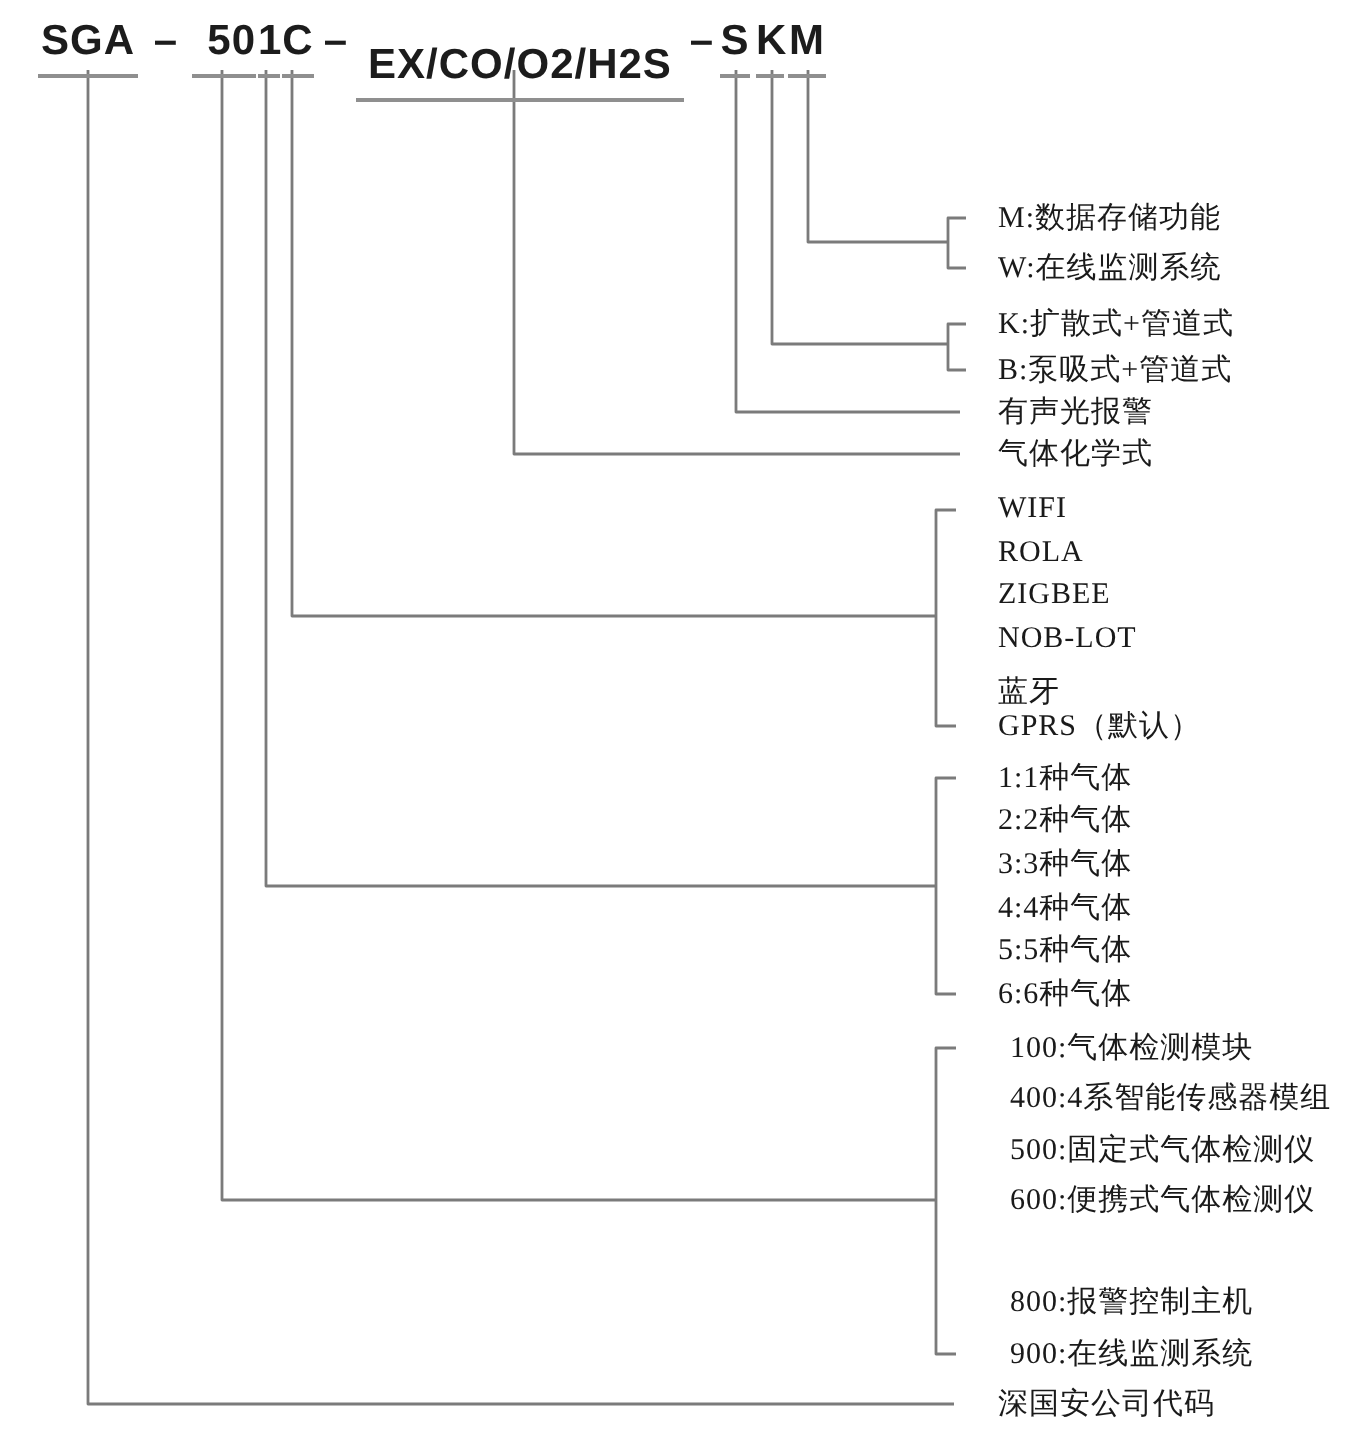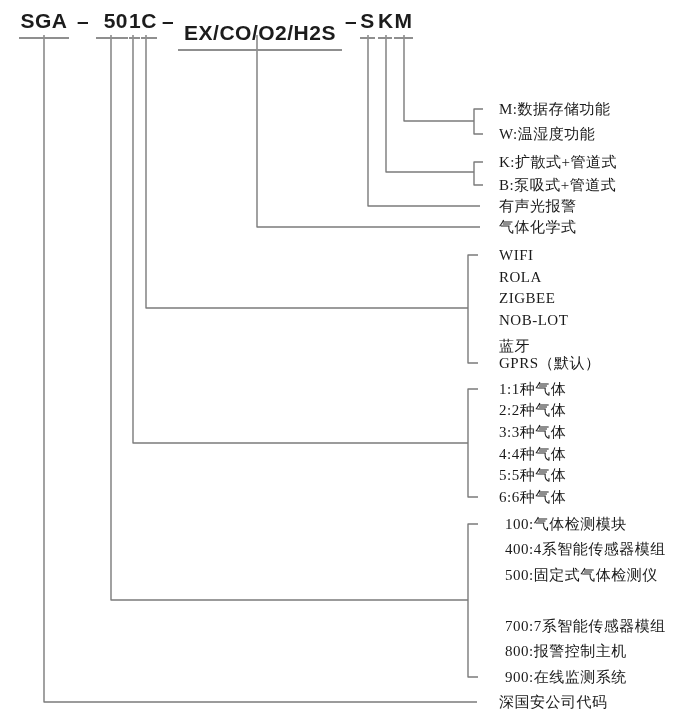--- a/index.html
+++ b/index.html
@@ -83,21 +83,21 @@
     <span id="seg-c" class="seg u">C</span>
     <span id="dash2" class="seg">–</span>
     <span id="seg-gas" class="seg u">EX/CO/O2/H2S</span>
     <span id="dash3" class="seg">–</span>
     <span id="seg-s" class="seg u">S</span>
     <span id="seg-k" class="seg u">K</span>
     <span id="seg-m" class="seg u">M</span>
   </div>
 
   <span class="lbl" style="top:109px">M:数据存储功能</span>
-  <span class="lbl" style="top:134px">W:温湿度功能</span>
+  <span class="lbl" style="top:134px">W:在线监测系统</span>
 
   <span class="lbl" style="top:162px">K:扩散式+管道式</span>
   <span class="lbl" style="top:185px">B:泵吸式+管道式</span>
 
   <span class="lbl" style="top:206px">有声光报警</span>
   <span class="lbl" style="top:227px">气体化学式</span>
 
   <span class="lbl" style="top:255px">WIFI</span>
   <span class="lbl" style="top:277px">ROLA</span>
   <span class="lbl" style="top:298px">ZIGBEE</span>
@@ -108,19 +108,19 @@
   <span class="lbl" style="top:389px">1:1种气体</span>
   <span class="lbl" style="top:410px">2:2种气体</span>
   <span class="lbl" style="top:432px">3:3种气体</span>
   <span class="lbl" style="top:454px">4:4种气体</span>
   <span class="lbl" style="top:475px">5:5种气体</span>
   <span class="lbl" style="top:497px">6:6种气体</span>
 
   <span class="lbl series" style="top:524px">100:气体检测模块</span>
   <span class="lbl series" style="top:549px">400:4系智能传感器模组</span>
   <span class="lbl series" style="top:575px">500:固定式气体检测仪</span>
-  <span class="lbl series" style="top:626px">700:7系智能传感器模组</span>
+  <span class="lbl series" style="top:600px">600:便携式气体检测仪</span>
   <span class="lbl series" style="top:651px">800:报警控制主机</span>
   <span class="lbl series" style="top:677px">900:在线监测系统</span>
 
   <span class="lbl" style="top:702px">深国安公司代码</span>
 
 </div>
 
 </body></html>

